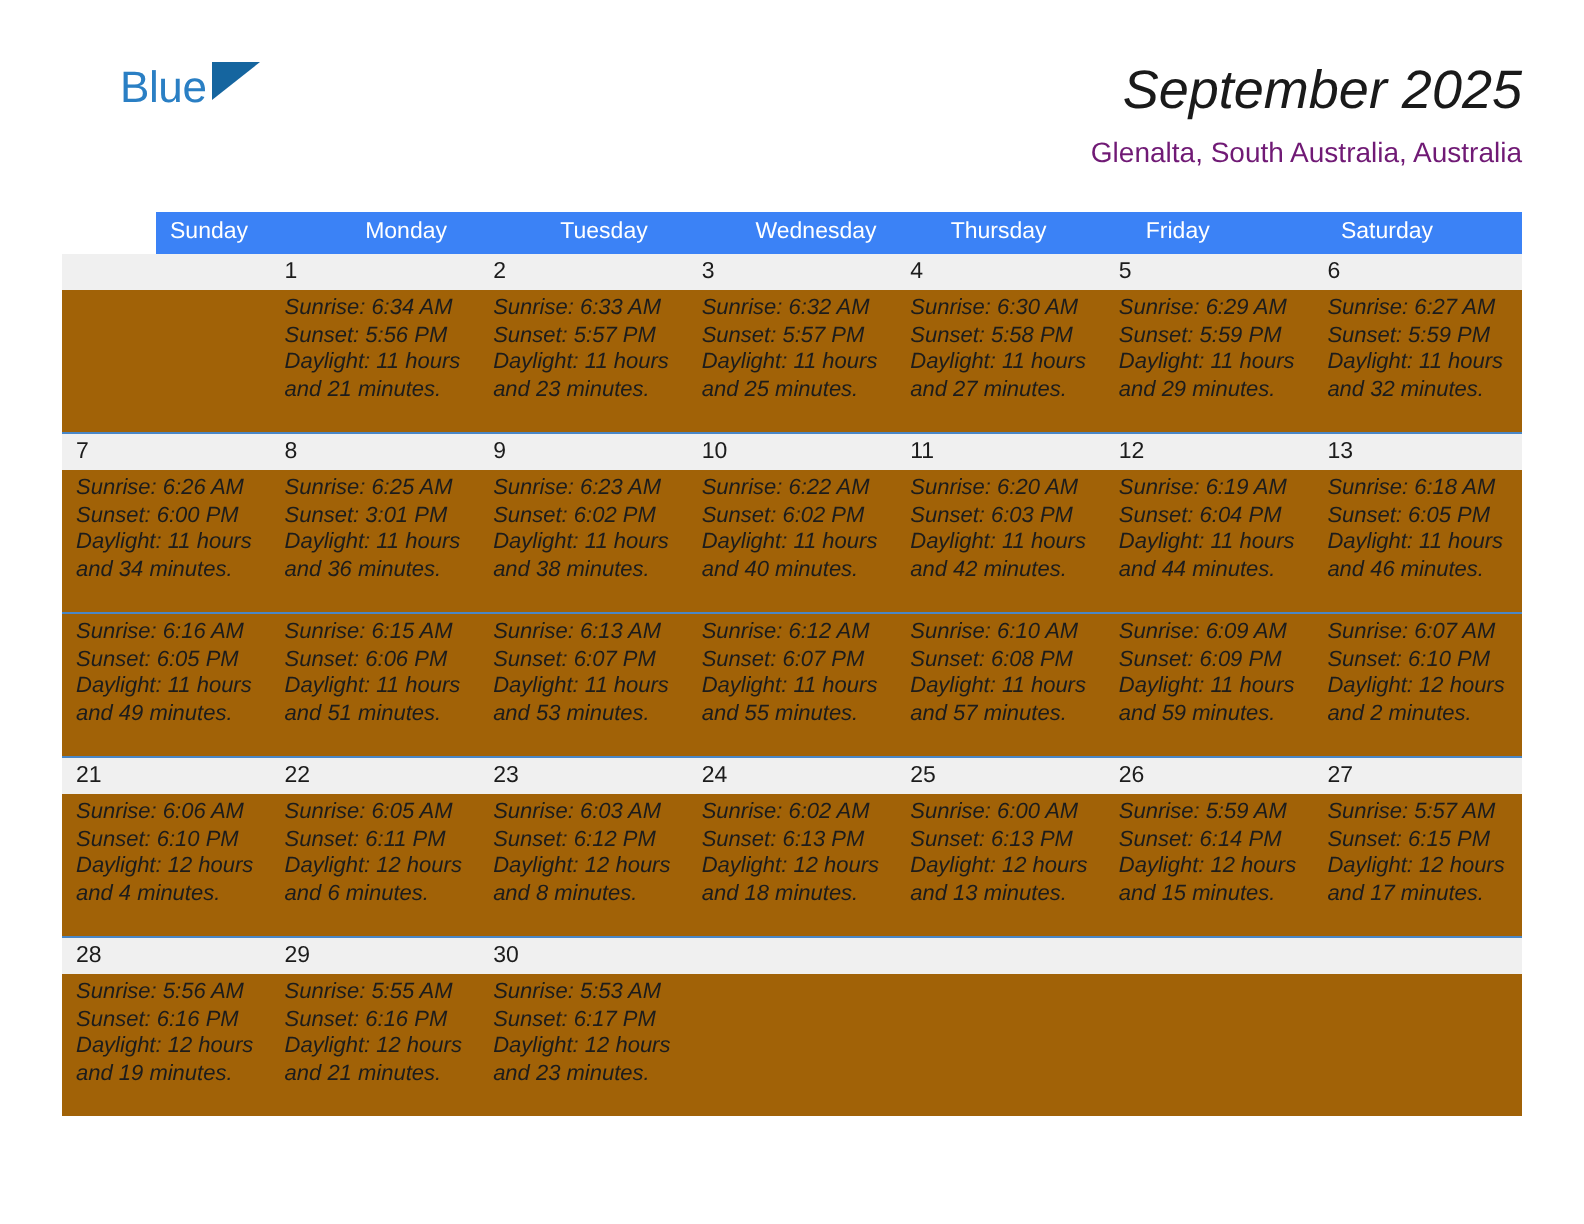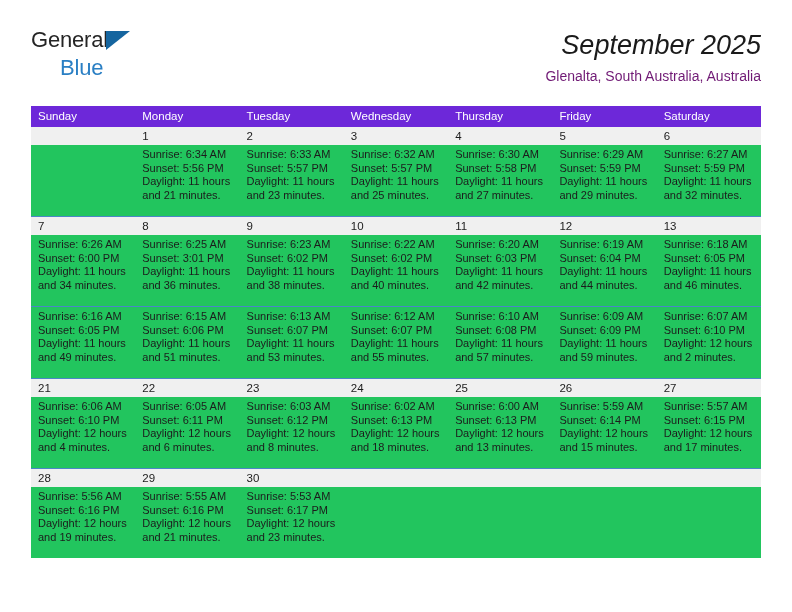--- a/index.html
+++ b/index.html
@@ -87,22 +87,23 @@
 
   
   .calendar {
     position: absolute;
     left: 31px;
     top: 106px;
     width: 730px;
   }
   .weekdays {
     display: flex;
-    background: #6d28d9;
+    background: #3b82f6;
     height: 21px;
+    margin-left: 47px;
   }
   .weekday {
     flex: 1 1 0;
     color: #ffffff;
     font-size: 11.5px;
     line-height: 21px;
     padding-left: 7px;
     box-sizing: border-box;
     white-space: nowrap;
   }
@@ -113,21 +114,22 @@
     border-top: none;
   }
   .week-daynums {
     display: flex;
     background: #f0f0f0;
     height: 18px;
   }
   .week-bodies {
     display: flex;
     height: 71px;
-    background: #22c55e;
+    background: #a16207;
+    font-style: italic;
   }
   .daynum {
     flex: 1 1 0;
     font-size: 11.5px;
     line-height: 18px;
     color: #1c1c1c;
     padding-left: 7px;
     box-sizing: border-box;
   }
   .daybody {
@@ -144,21 +146,20 @@
   .empty { }
 </style>
 </head>
 <body>
 
 <div class="page">
 
   <div class="header">
 
     <div class="brand">
-      <span class="brand-row1">General</span>
       <span class="brand-tri"></span>
       <span class="brand-row2">Blue</span>
     </div>
 
     <div class="title-block">
       <div class="cal-title">September 2025</div>
       <div class="cal-subtitle">Glenalta, South Australia, Australia</div>
     </div>
 
   </div>

